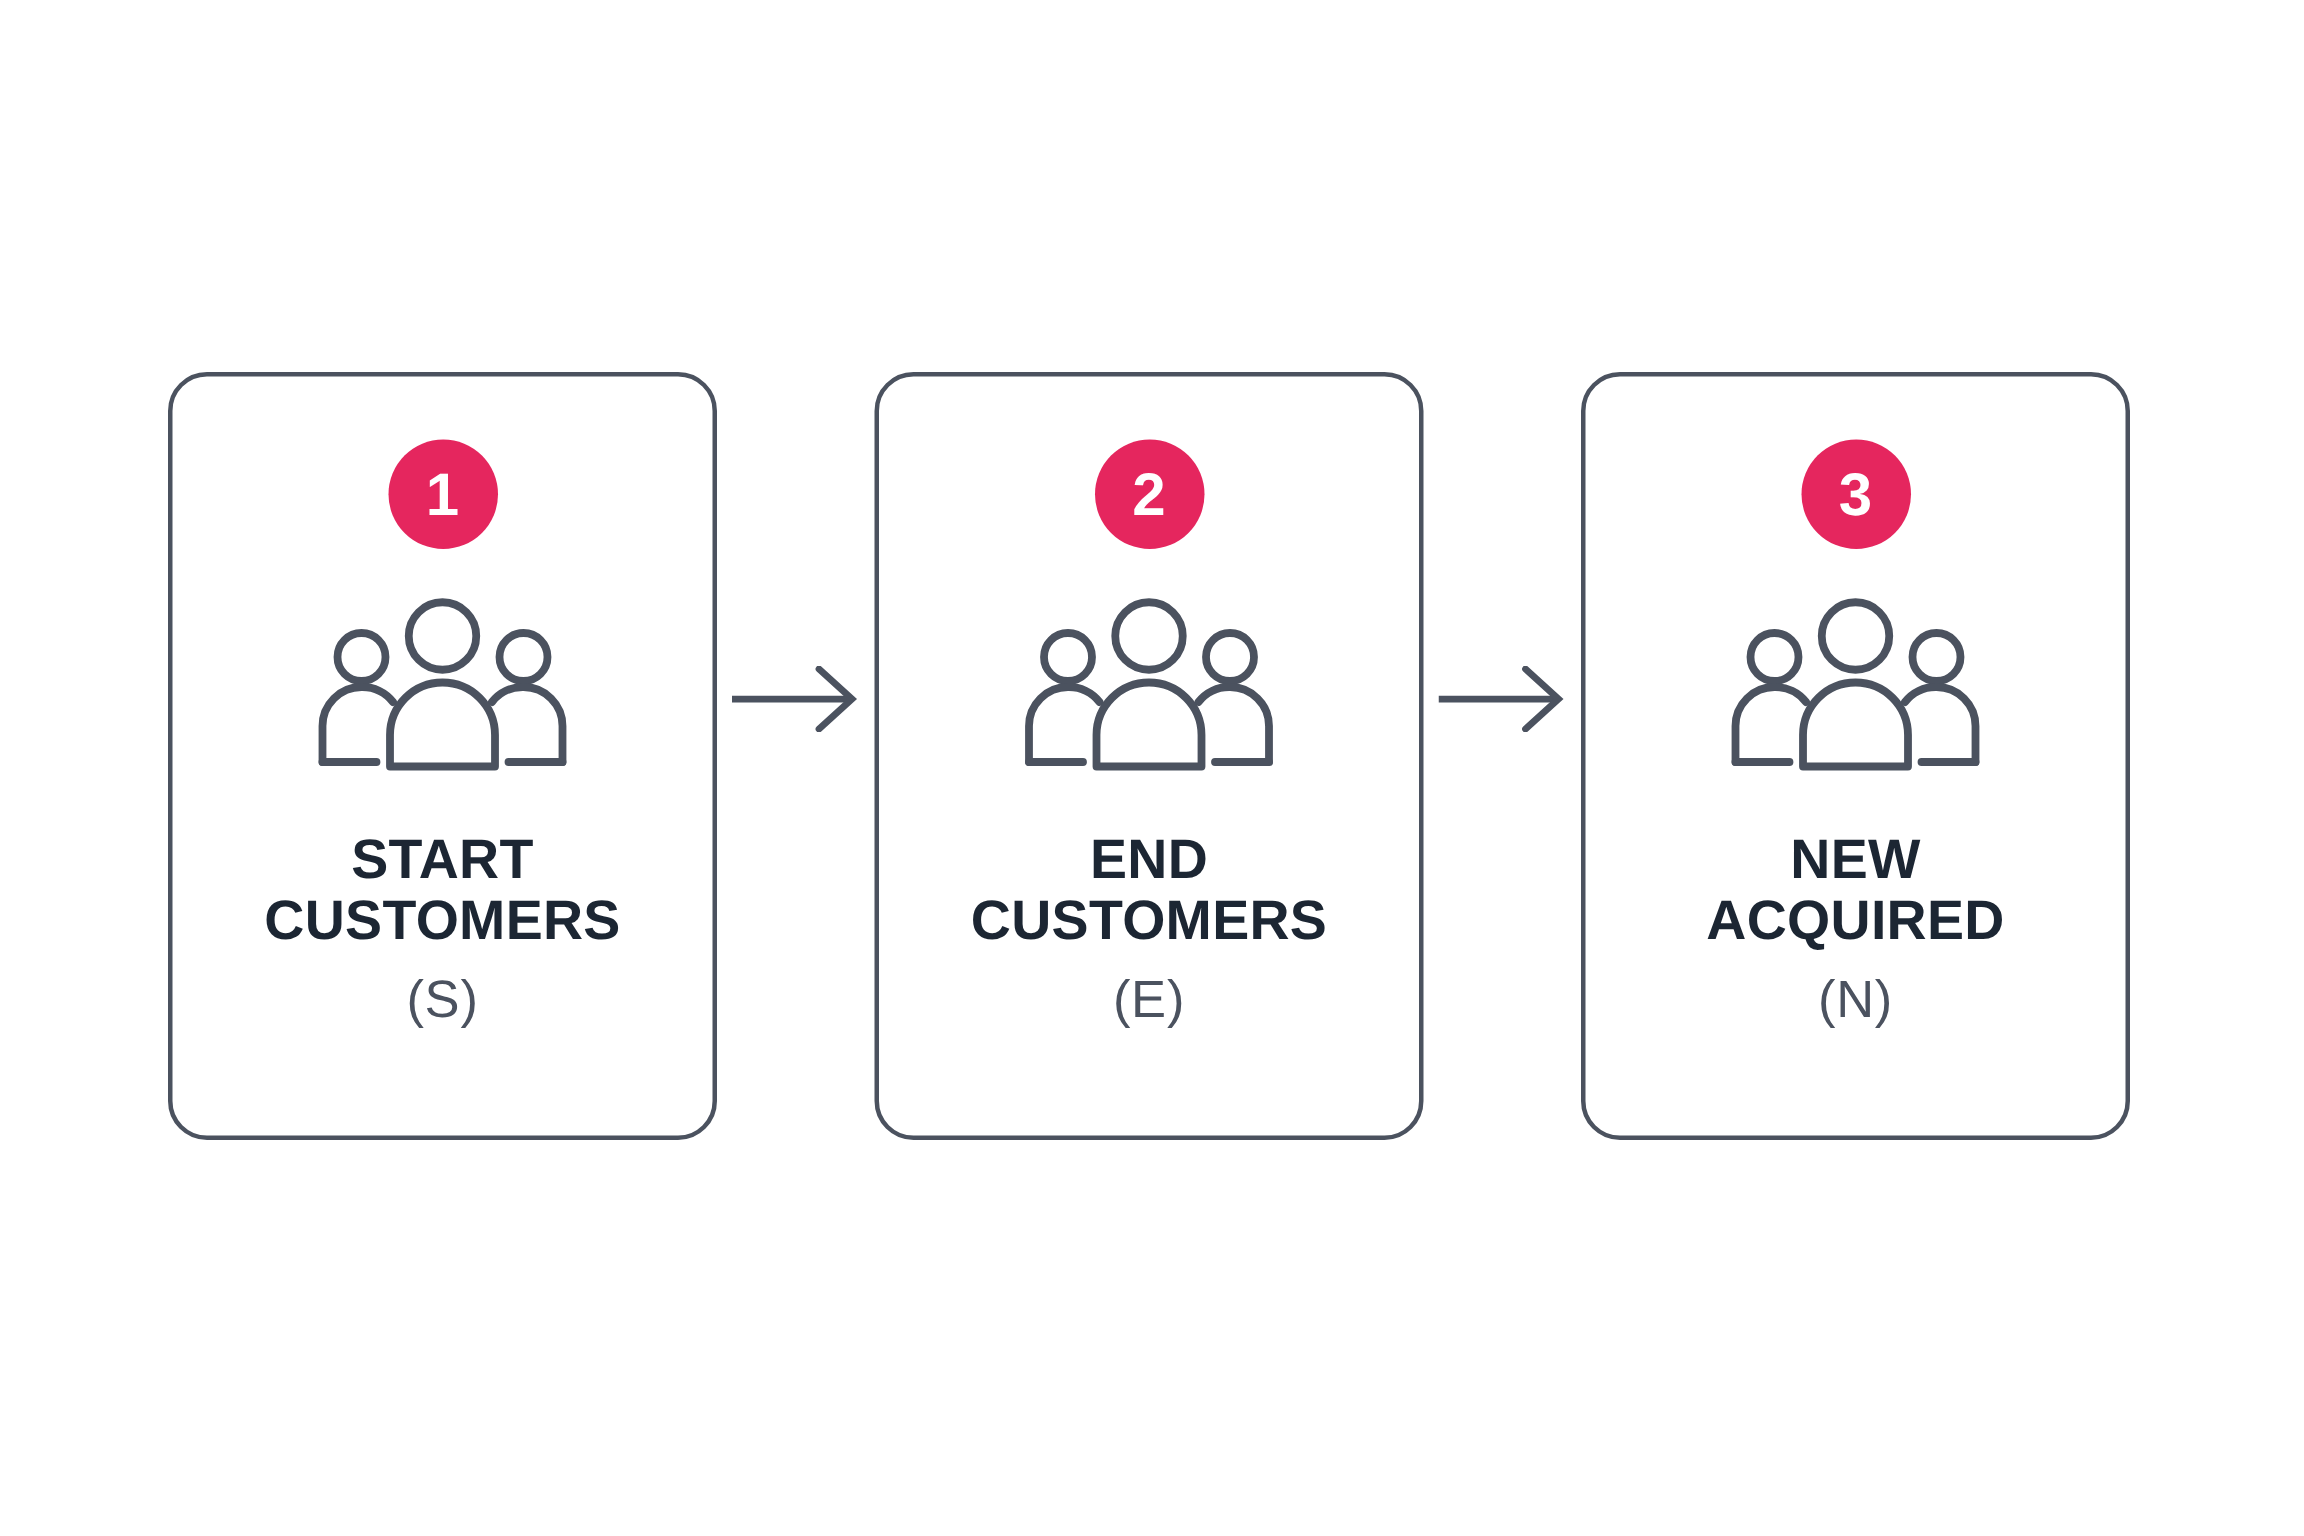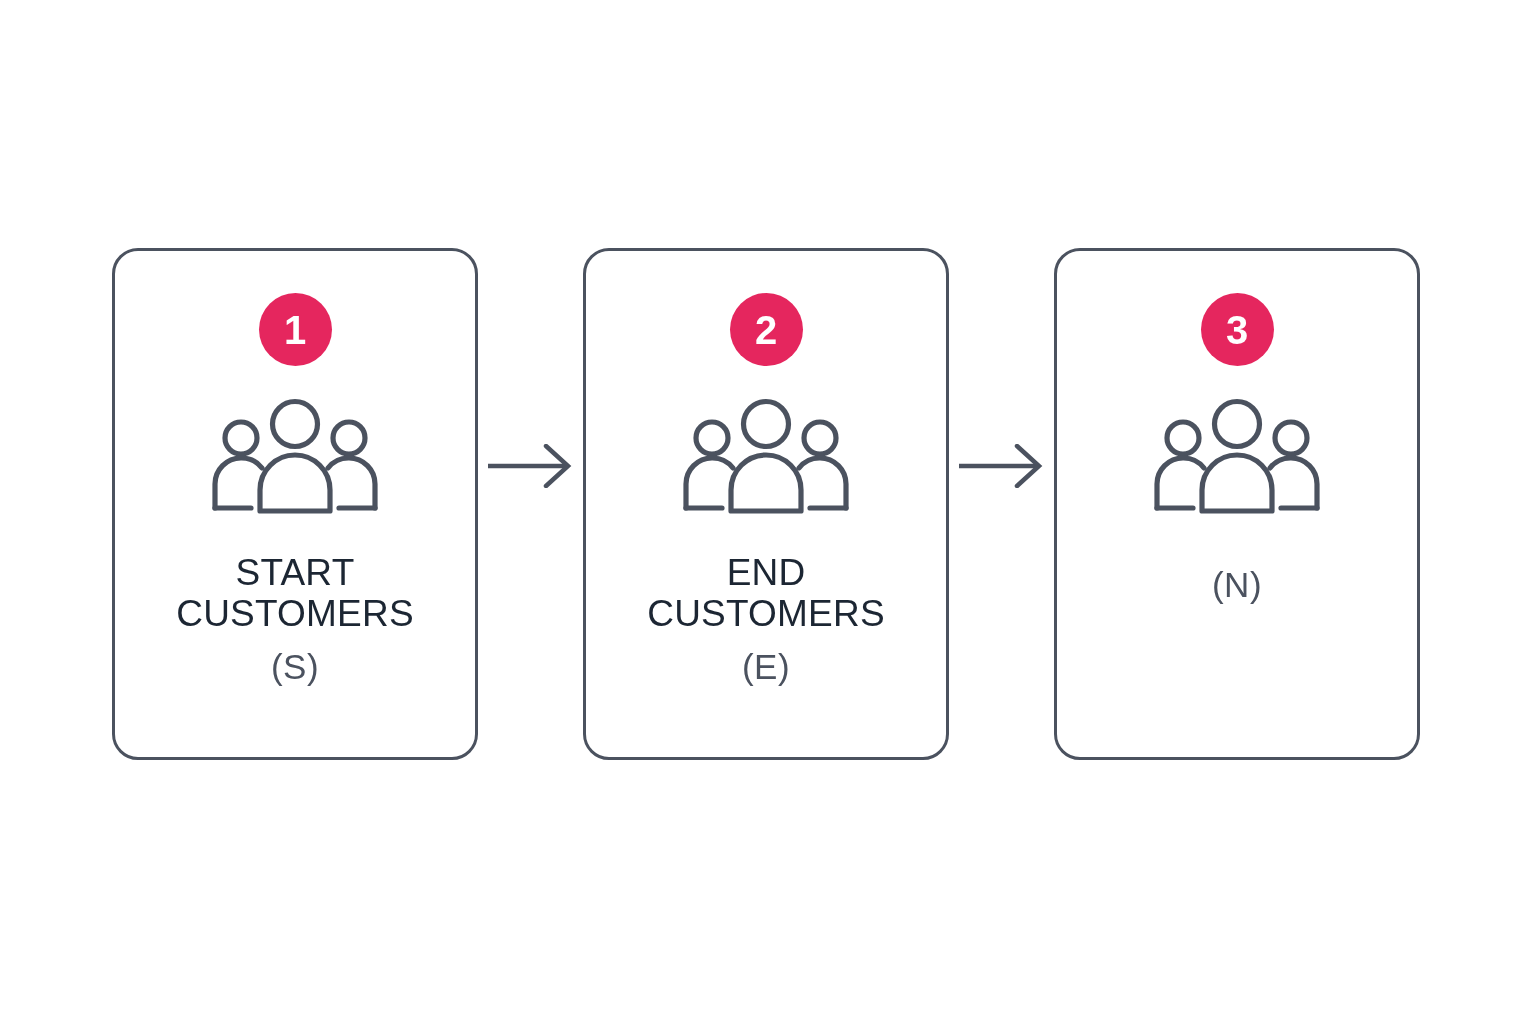--- a/index.html
+++ b/index.html
@@ -79,21 +79,21 @@
   .labels {
     margin-top: 38px;
     width: 100%;
     text-align: center;
     padding: 0 8px;
     box-sizing: border-box;
   }
 
   .title {
     font-size: 37px;
-    font-weight: 400;
+    font-weight: 700;
     color: #1c2633;
     line-height: 1.11;
     letter-spacing: 0.2px;
     white-space: pre-line;
     margin: 0;
   }
 
   .symbol {
     margin-top: 15px;
     font-size: 35px;
@@ -188,18 +188,20 @@
           <circle cx="31" cy="40" r="16"></circle>
           <circle cx="139" cy="40" r="16"></circle>
           <path d="M 5 110 L 5 86 A 26 26 0 0 1 31 60 A 26 26 0 0 1 52 70"></path>
           <path d="M 5 110 L 41 110"></path>
           <path d="M 165 110 L 165 86 A 26 26 0 0 0 139 60 A 26 26 0 0 0 118 70"></path>
           <path d="M 165 110 L 129 110"></path>
           <path d="M 50 113 L 50 92 A 35 35 0 0 1 85 57 A 35 35 0 0 1 120 92 L 120 113 Z"></path>
         </svg>
       </div>
       <div class="labels">
+        <div class="title">NEW
+ACQUIRED</div>
         <div class="symbol">(N)</div>
       </div>
     </div>
 
   </div>
 </div>
 
 </body></html>

